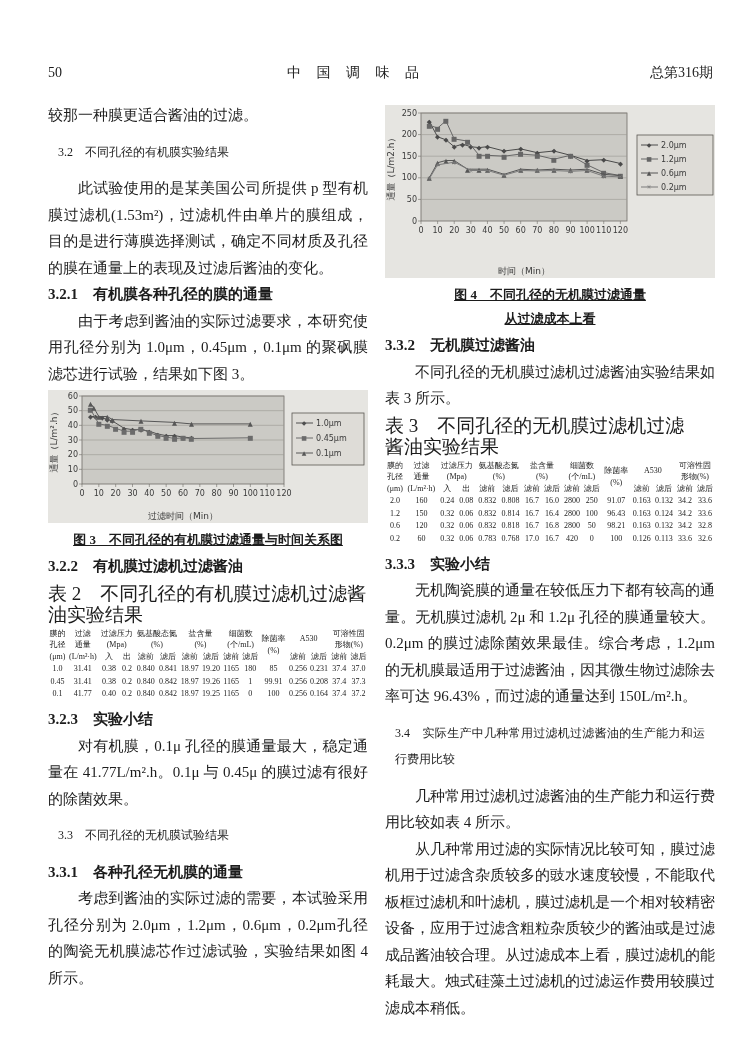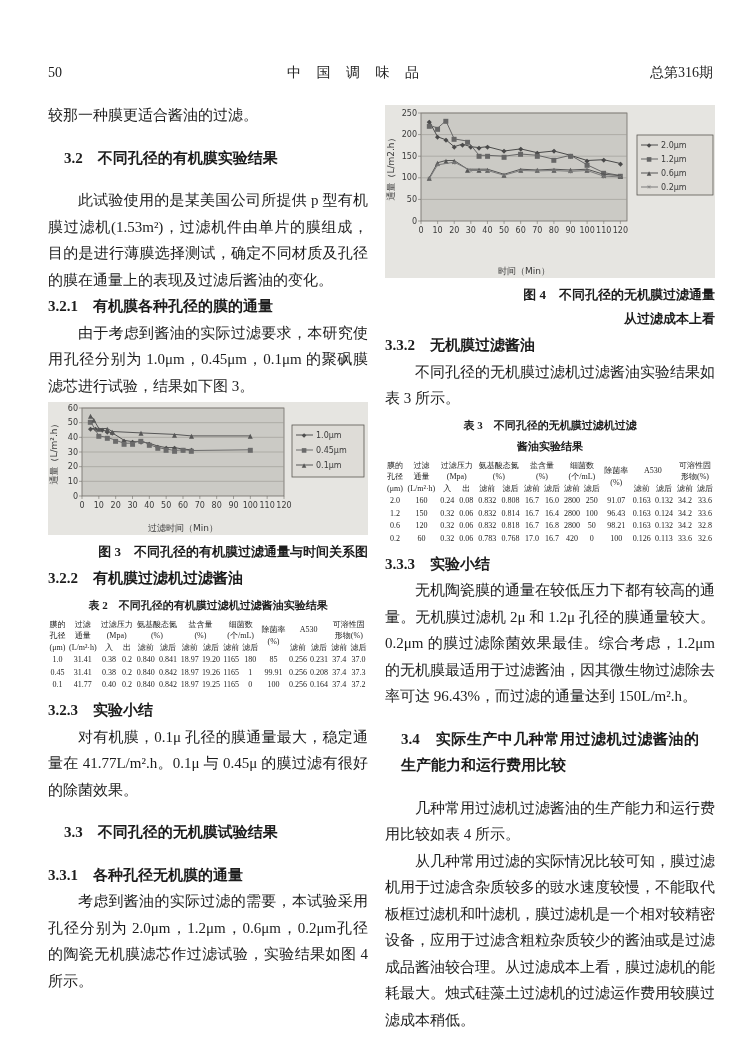--- a/index.html
+++ b/index.html
@@ -16,31 +16,31 @@
   .journal-title{letter-spacing:6px;}
   .columns{display:flex;gap:17px;}
   .col-left{width:320px;}
   .col-right{width:330px;}
   p.body-text{
     font-size:15px;line-height:26.5px;margin:0;text-align:justify;
     text-indent:2em;
   }
   p.no-indent{text-indent:0;}
   .heading{
-    font-size:15px;line-height:26.5px;font-weight:bold;margin:16px;text-align:justify;
+    font-size:12px;line-height:26.5px;font-weight:normal;margin:10px;text-align:justify;
   }
   .subheading{
     font-size:15px;line-height:26.5px;font-weight:bold;margin:0;text-align:justify;
   }
   .figure{margin:3px 0 2px 0;}
   .fig-caption{
-    font-size:13px;font-weight:bold;text-align:right;line-height:21px;margin:1px 0 3px 0;
+    font-size:13px;font-weight:bold;text-align:center;line-height:21px;margin:1px 0 3px 0;text-decoration:underline;
   }
   .tbl-caption{
-    font-size:11px;font-weight:bold;text-align:center;line-height:21px;margin:3px 0 2px 0;
+    font-size:19px;font-weight:normal;text-align:left;line-height:21px;margin:3px 0 2px 0;
   }
   table.data-table{
     width:100%;border-collapse:collapse;table-layout:auto;
     font-size:8px;line-height:1.45;margin:3px 0 6px 0;
     font-family:"Liberation Serif","DejaVu Serif",serif;
   }
   table.data-table th{
     font-weight:normal;text-align:center;padding:0 1px;white-space:pre-line;
     vertical-align:middle;
   }

